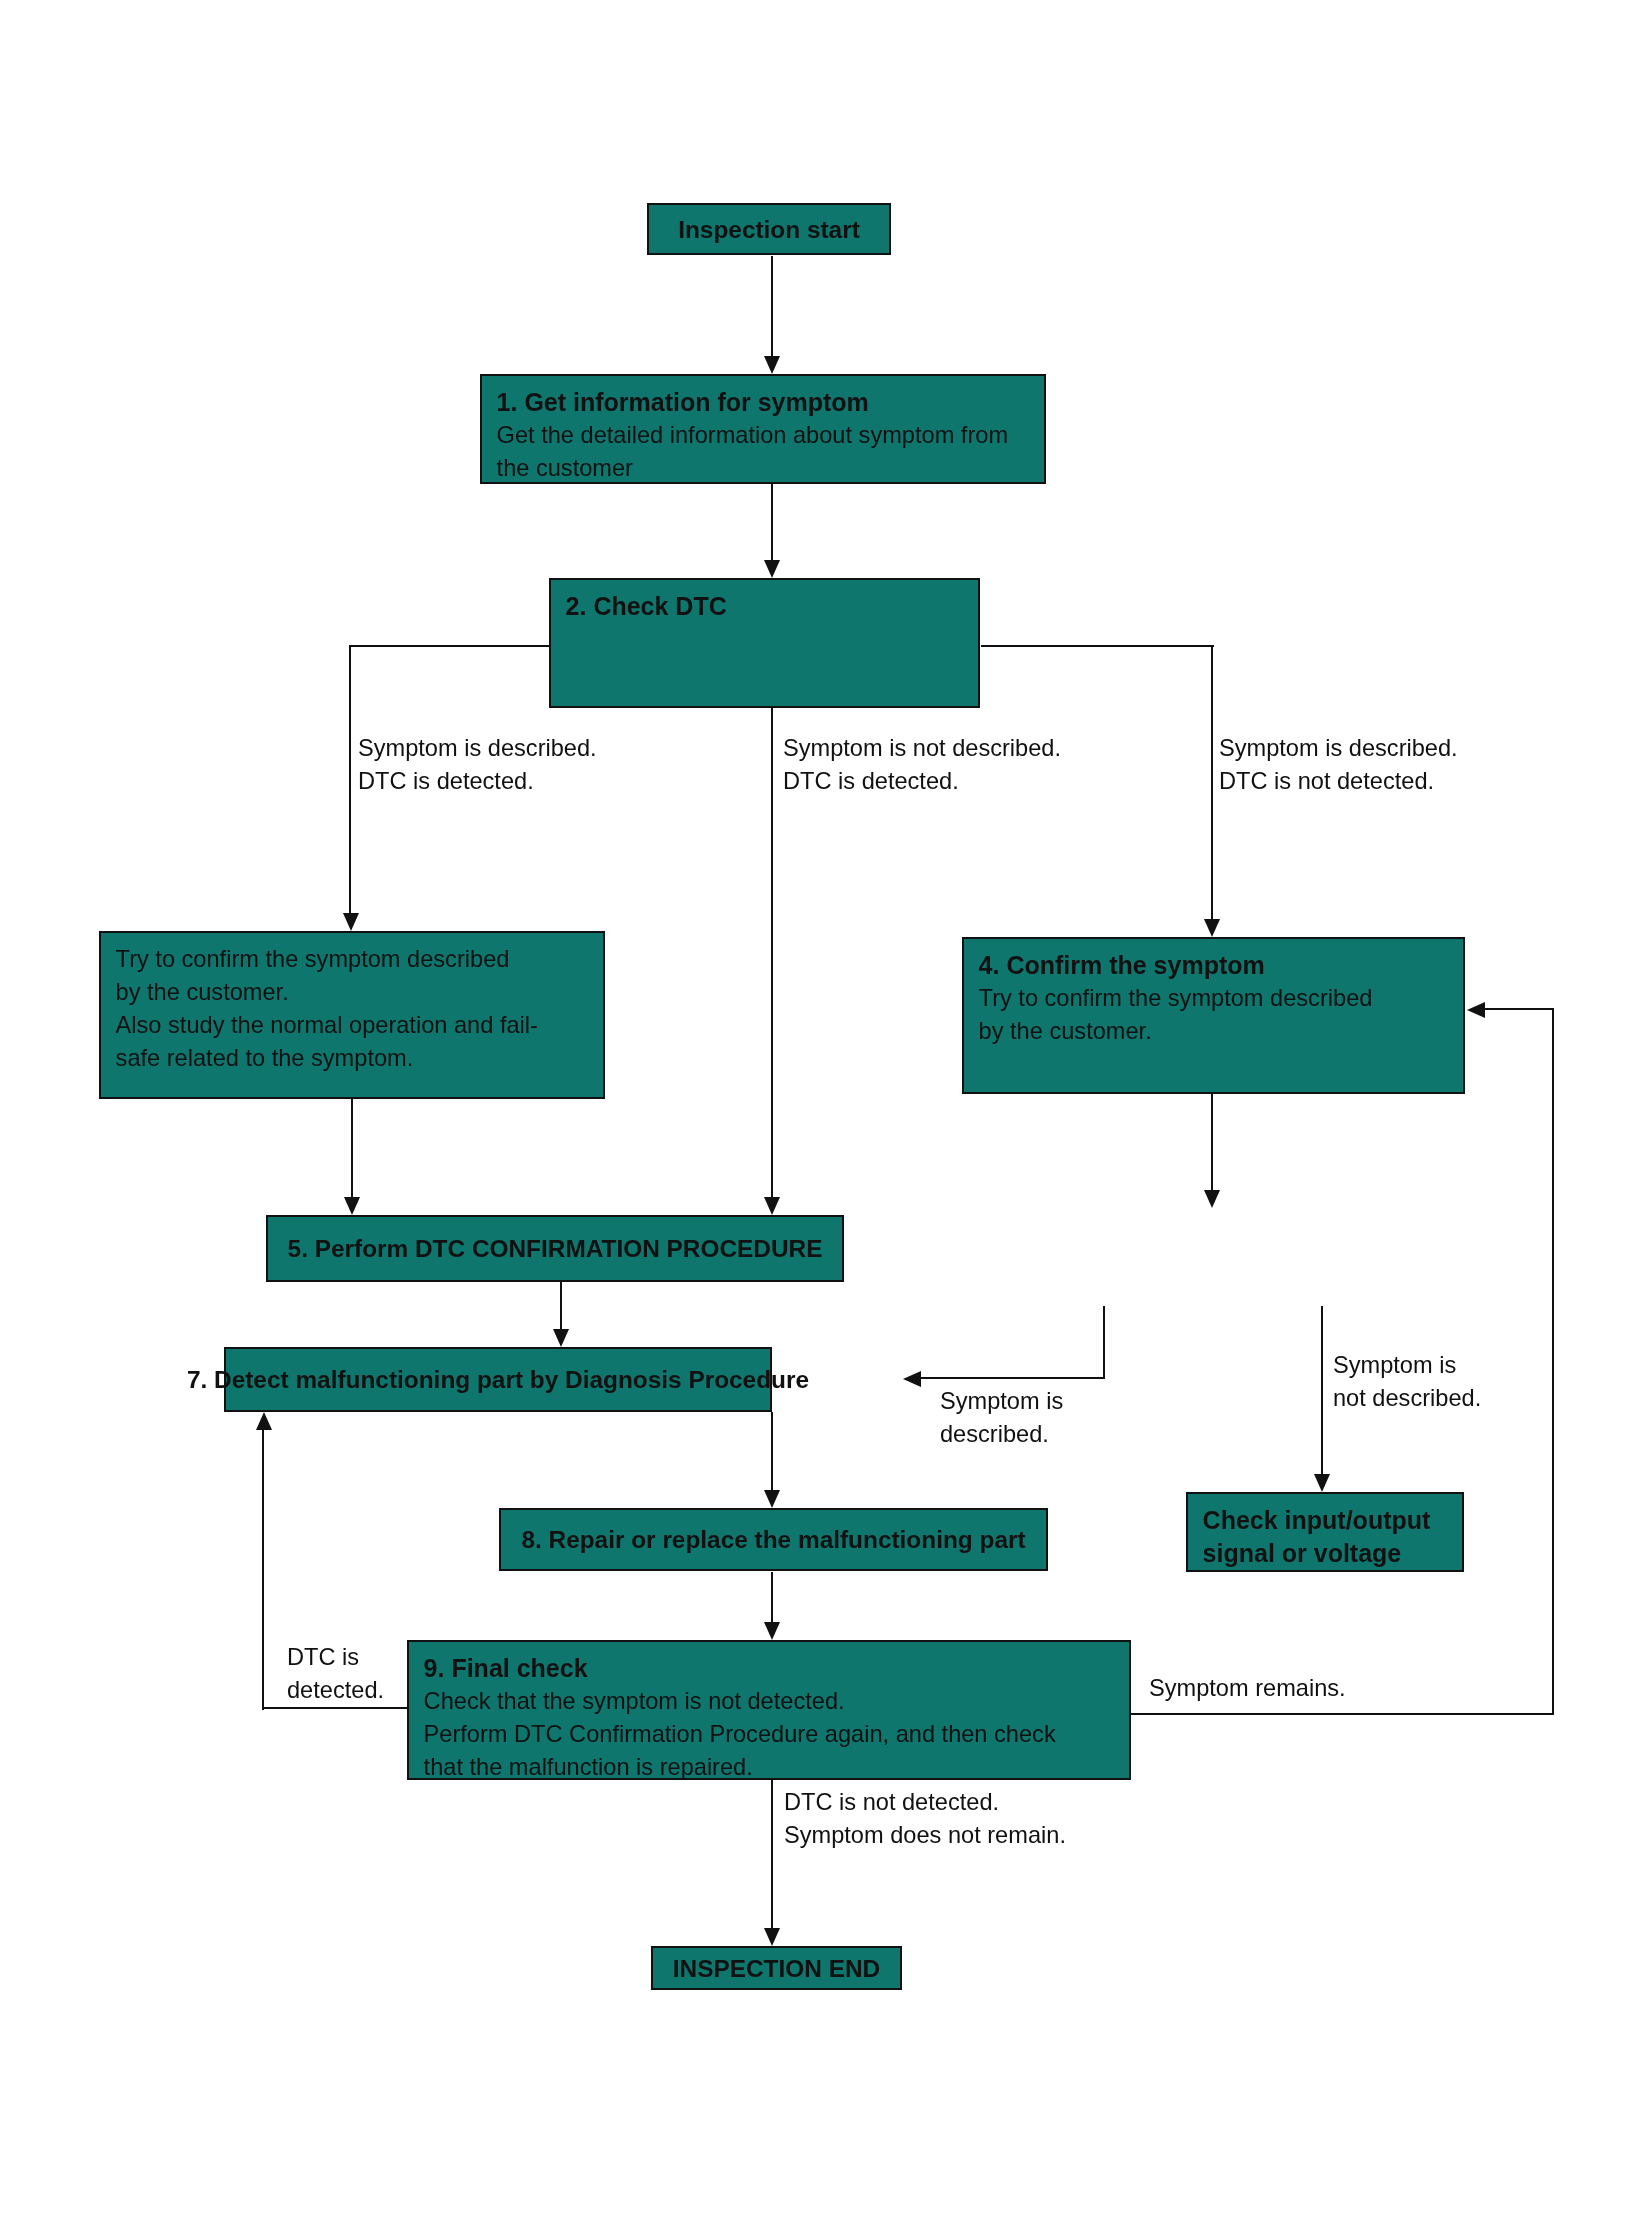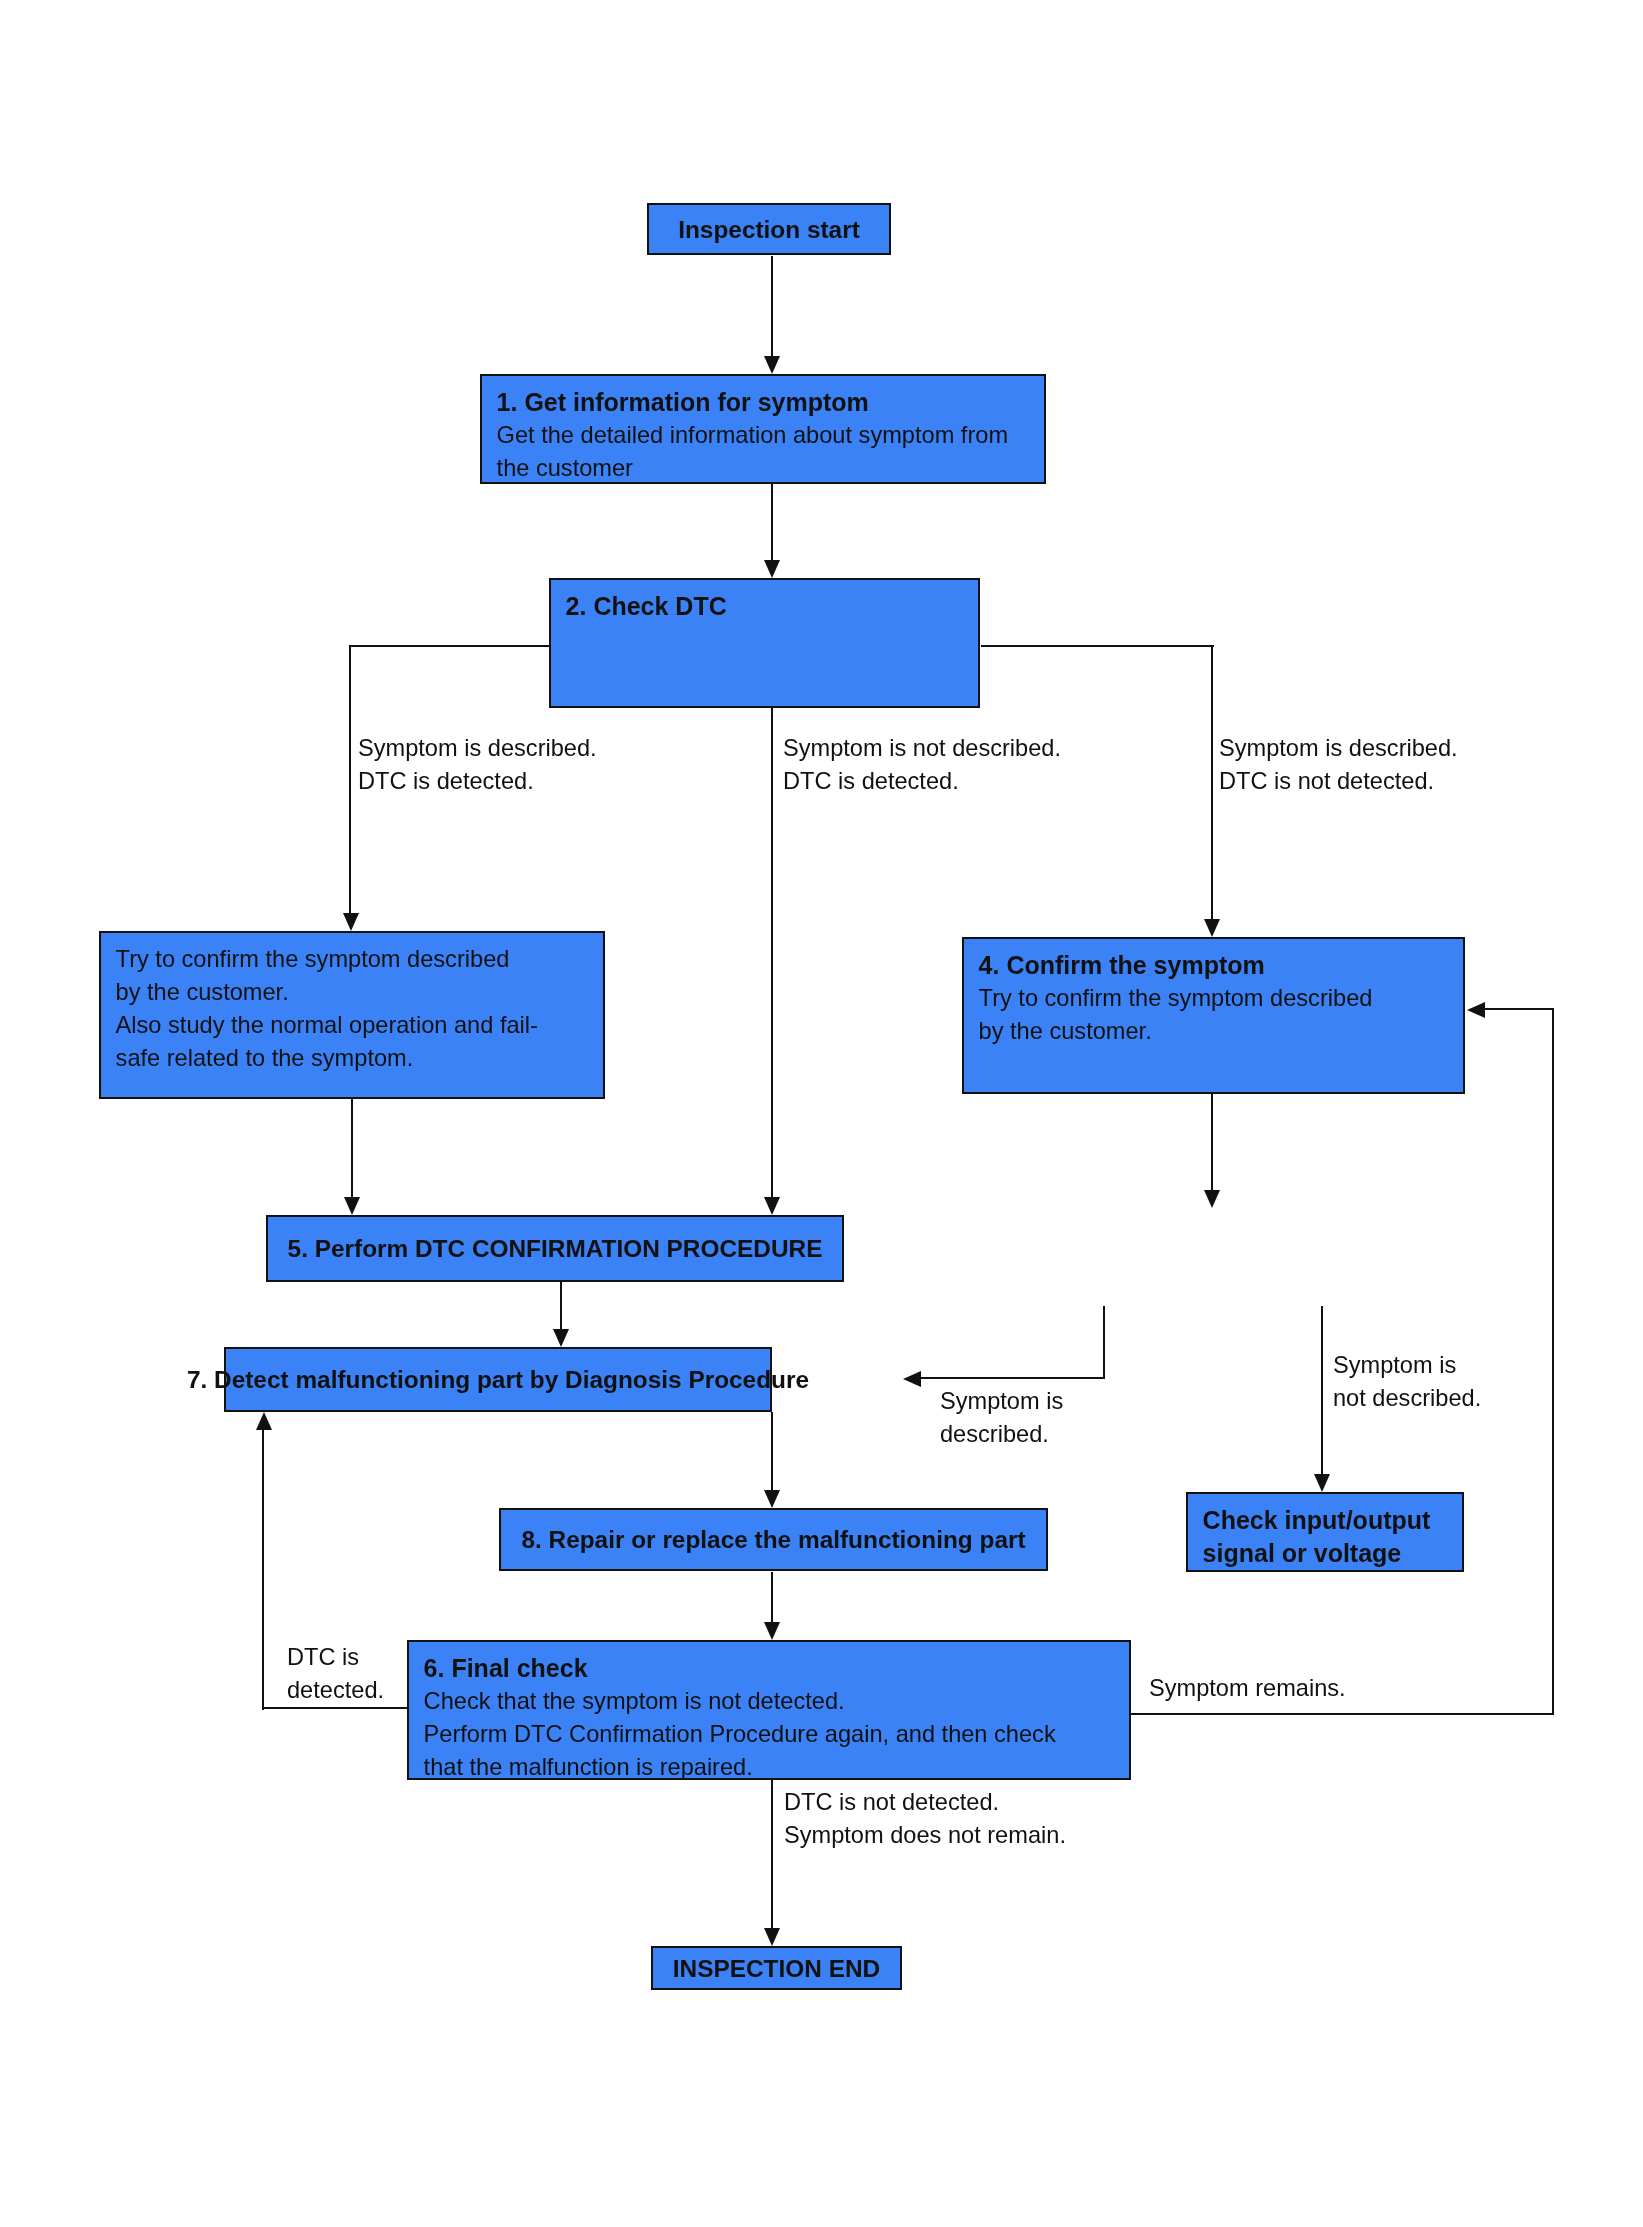--- a/index.html
+++ b/index.html
@@ -2,21 +2,21 @@
 <html style="font-size:13px"><head>
 <meta charset="utf-8">
 <style>
   html,body{margin:0;padding:0;background:#fff;}
   #canvas{
     position:relative;width:1644px;height:2227px;background:#fff;
     font-family:"Liberation Sans","DejaVu Sans",sans-serif;color:#111;
     overflow:hidden;
   }
   .node{
-    position:absolute;border:2.4px solid #111;background:#3b82f6;box-sizing:border-box;
+    position:absolute;border:2.4px solid #111;background:#0f766e;box-sizing:border-box;
   }
   .node .title{font-weight:bold;font-size:25px;line-height:33px;white-space:pre-line;}
   .node .body{font-weight:normal;font-size:23.6px;line-height:33px;white-space:pre-line;}
   .pad{padding:9.8px 14.6px;}
   .center{display:flex;align-items:center;justify-content:center;}
   .nowrap{white-space:nowrap;}
   .blabel{font-weight:bold;font-size:24.4px;line-height:33px;}
   .edge-label{
     position:absolute;font-size:23.6px;line-height:33px;white-space:pre-line;color:#111;
   }
@@ -70,21 +70,21 @@
   <div class="node center" style="left:499px;top:1508px;width:549px;height:63px;">
     <div class="blabel nowrap">8. Repair or replace the malfunctioning part</div>
   </div>
 
   <div class="node pad" style="left:1186px;top:1492px;width:278px;height:80px;">
     <div class="title">Check input/output
 signal or voltage</div>
   </div>
 
   <div class="node pad" style="left:407px;top:1640px;width:724px;height:140px;">
-    <div class="title">6. Final check</div>
+    <div class="title">9. Final check</div>
     <div class="body">Check that the symptom is not detected.
 Perform DTC Confirmation Procedure again, and then check
 that the malfunction is repaired.</div>
   </div>
 
   <div class="node center" style="left:651px;top:1946px;width:251px;height:44px;">
     <div class="blabel nowrap">INSPECTION END</div>
   </div>
 
   <div class="line" style="left:771px;top:256px;width:2.4px;height:103px;"></div>

